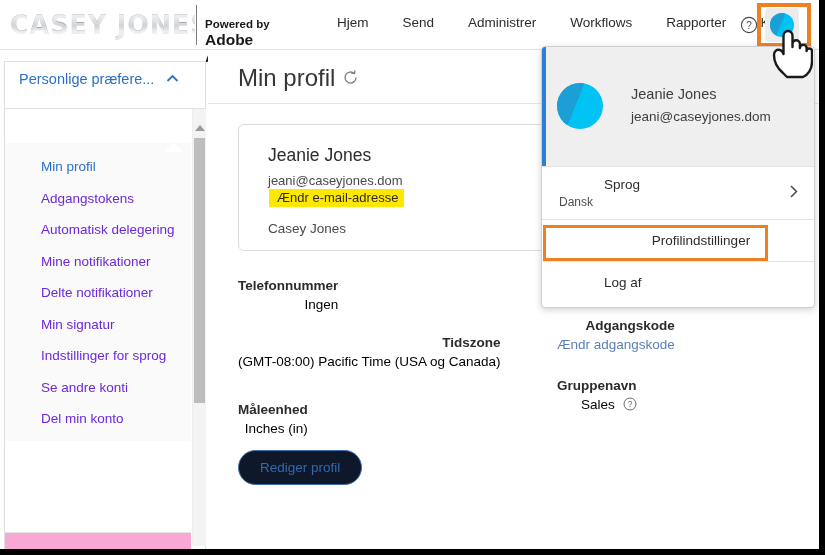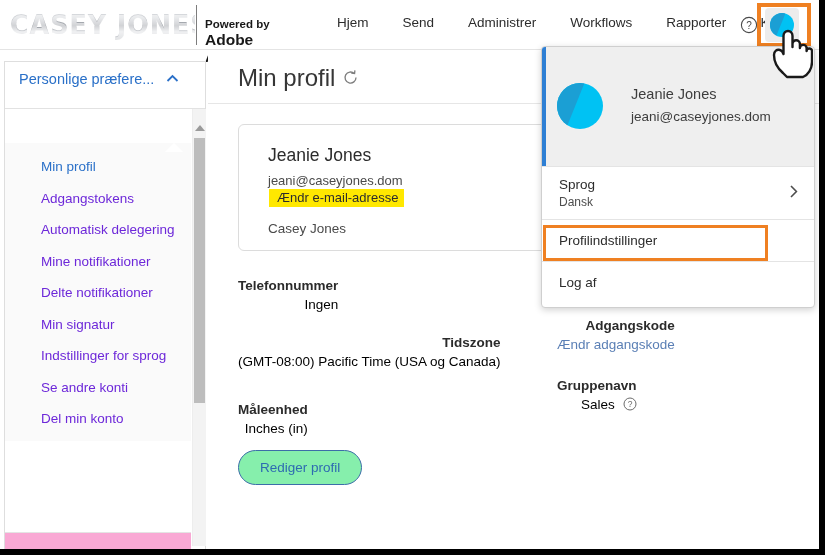--- a/index.html
+++ b/index.html
@@ -295,21 +295,21 @@
   }
   .field-link {
     font-size: 13.5px; color: #5a7fb5; cursor: pointer;
   }
 
   #edit-btn {
     position: absolute; left: 30px; top: 400px;
     padding: 9px 21px;
     border: 1px solid #3c6ea8;
     border-radius: 20px;
-    background: #86efac;
+    background: #0f172a;
     color: #2e6bb1;
     font-size: 13.5px;
     font-family: "Liberation Sans", sans-serif;
     cursor: pointer;
   }
 
   .help-circle {
     display: inline-block;
     vertical-align: -2px;
     margin-left: 4px;
@@ -344,28 +344,28 @@
     position: absolute; left: 85px; top: 62px;
     font-size: 13.5px; color: #3d3d3d;
   }
   .dd-item {
     position: relative;
     border-top: 1px solid #e4e4e4;
     padding: 10px 16px 10px 17px;
     cursor: pointer;
     background: #fff;
   }
-  .dd-item .dd-main { font-size: 13.5px; color: #2c2c2c; }
+  .dd-item .dd-main { font-size: 13.5px; color: #2c2c2c; margin-left: 45px; }
   .dd-item .dd-sub { font-size: 12px; color: #4d4d4d; margin-top: 3px; }
   .dd-chevron {
     position: absolute; right: 16px; top: 50%;
     transform: translateY(-50%);
     color: #4d4d4d; font-size: 14px;
   }
-  #dd-profile-settings { padding: 13px 16px 13px 17px; }
+  #dd-profile-settings { padding: 13px 16px 13px 17px; text-align: center; }
   #dd-logout { padding: 13px 16px 13px 17px; }
 
   #dd-settings-highlight {
     position: absolute;
     left: 543px; top: 225px;
     width: 225px; height: 36px;
     border: 3px solid #ef8022;
     z-index: 45;
     pointer-events: none;
   }

